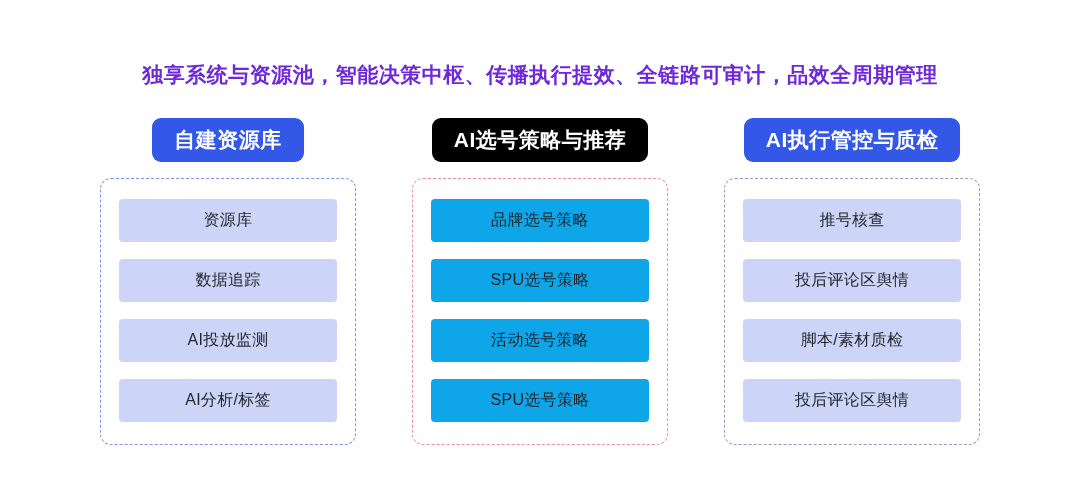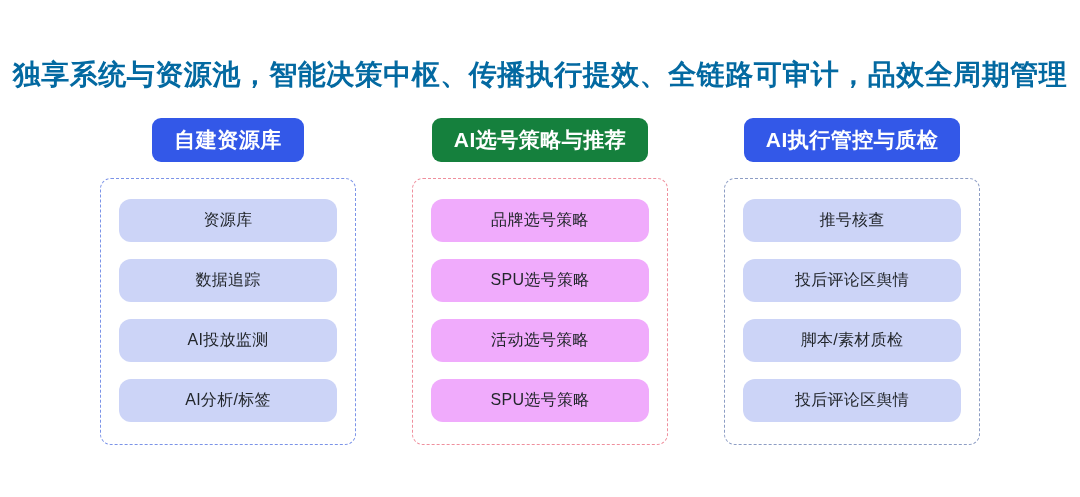--- a/index.html
+++ b/index.html
@@ -21,23 +21,23 @@
     background: #ffffff;
   }
 
   
   .headline {
     position: absolute;
     top: 58px;
     left: 0;
     width: 1080px;
     text-align: center;
-    font-size: 28px;
+    font-size: 21px;
     font-weight: bold;
-    color: #0369a1;
+    color: #6d28d9;
     letter-spacing: 0.5px;
     line-height: 34px;
     white-space: nowrap;
   }
 
   
   .columns {
     position: absolute;
     top: 118px;
     left: 100px;
@@ -62,49 +62,49 @@
     padding: 0 22px;
     border-radius: 9px;
     font-size: 21px;
     font-weight: bold;
     color: #ffffff;
     letter-spacing: 0.5px;
     white-space: nowrap;
     box-sizing: border-box;
   }
   .col-badge.blue { background: #3358e8; }
-  .col-badge.red  { background: #15803d; }
+  .col-badge.red  { background: #000000; }
 
   .col-box {
     margin-top: 16px;
     width: 256px;
     box-sizing: border-box;
     border: 1.6px dashed #7b93e8;
     border-radius: 11px;
     padding: 20px 18px 22px 18px;
     display: flex;
     flex-direction: column;
     gap: 17px;
   }
   .col-box.red-box { border-color: #ef8f9d; }
   .col-box.grayblue-box { border-color: #8d9dc4; justify-content: center; }
 
   .chip {
     height: 43px;
-    border-radius: 12px;
+    border-radius: 4px;
     display: flex;
     align-items: center;
     justify-content: center;
     font-size: 16px;
     color: #22262b;
     letter-spacing: 0.3px;
     white-space: nowrap;
   }
   .chip.blue-chip { background: #ccd4f7; }
-  .chip.pink-chip { background: #f0abfc; }
+  .chip.pink-chip { background: #0ea5e9; }
 </style>
 </head>
 <body>
 
 <div class="slide">
 
   <div class="headline">独享系统与资源池，智能决策中枢、传播执行提效、全链路可审计，品效全周期管理</div>
 
   <div class="columns">
 

